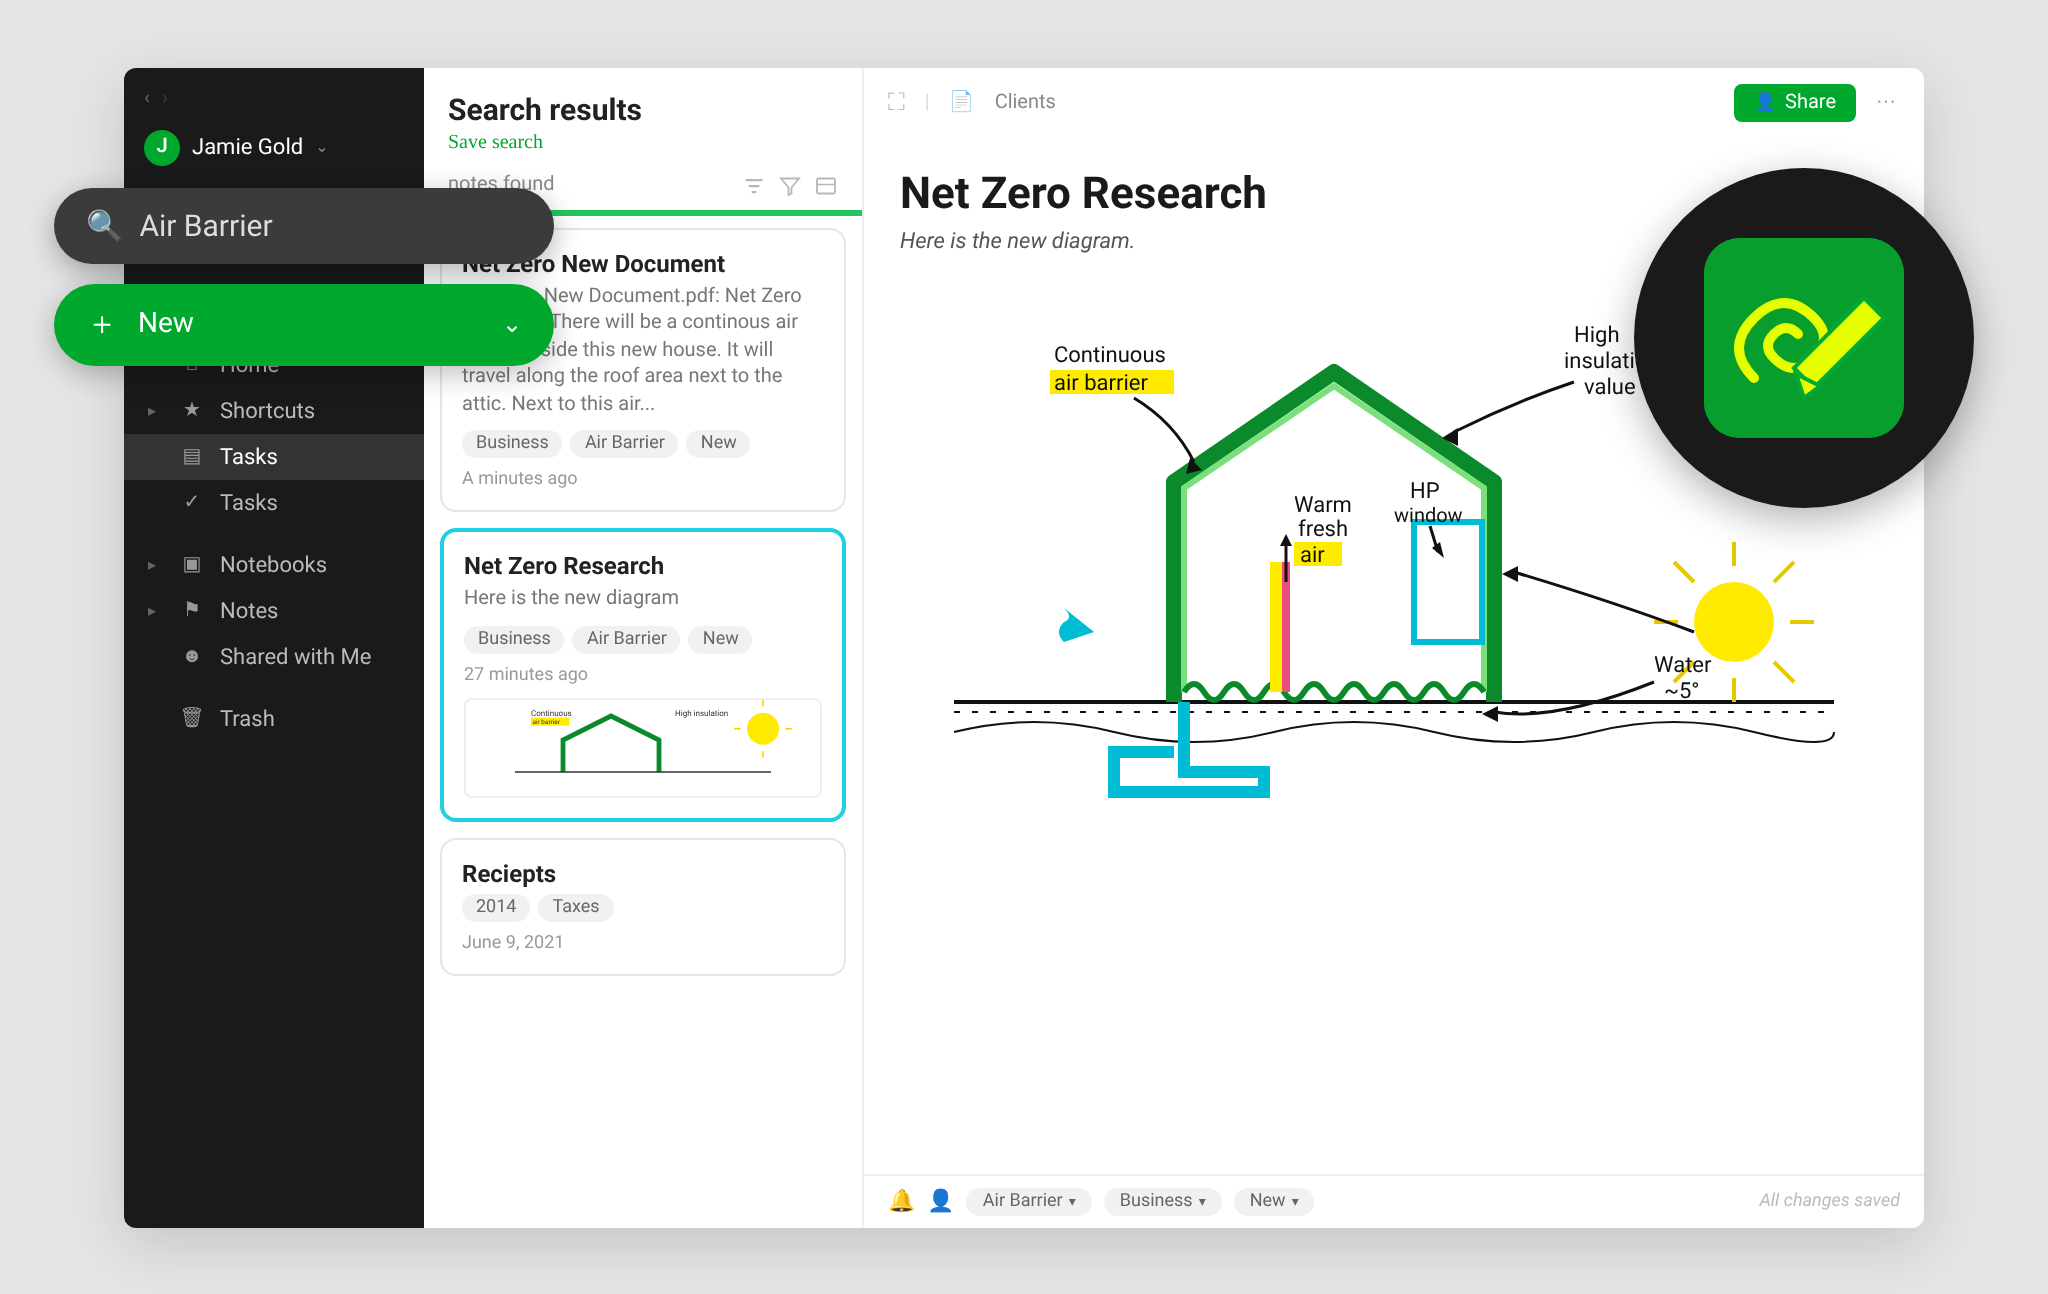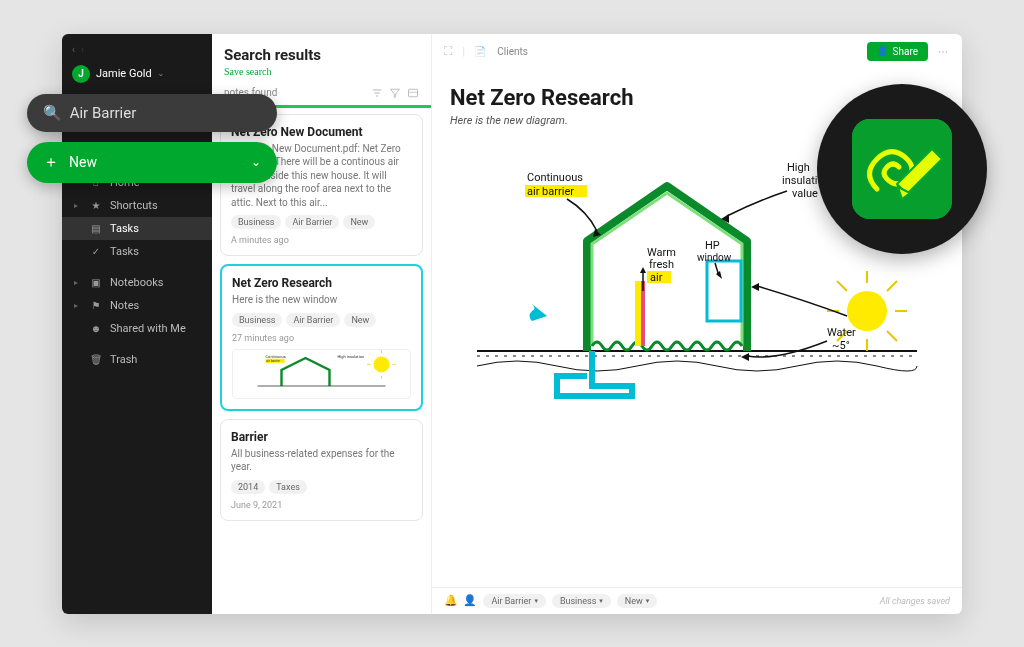--- a/index.html
+++ b/index.html
@@ -188,21 +188,21 @@
         <div class="tagrow">
           <span class="tag">Business</span>
           <span class="tag">Air Barrier</span>
           <span class="tag">New</span>
         </div>
         <div class="ts">A minutes ago</div>
       </div>
 
       <div class="card selected">
         <h4>Net Zero Research</h4>
-        <div class="snippet">Here is the new window</div>
+        <div class="snippet">Here is the new diagram</div>
         <div class="tagrow">
           <span class="tag">Business</span>
           <span class="tag">Air Barrier</span>
           <span class="tag">New</span>
         </div>
         <div class="ts">27 minutes ago</div>
         <div class="thumb thumb-house">
           <svg viewBox="0 0 200 60" width="100%" height="100%">
             <circle cx="175" cy="18" r="10" fill="#ffeb00"></circle>
             <g stroke="#fc0" stroke-width="1">
@@ -215,22 +215,21 @@
             <line x1="20" y1="45" x2="180" y2="45" stroke="#333" stroke-width="1"></line>
             <text x="30" y="10" font-size="5" fill="#333">Continuous</text>
             <rect x="30" y="11" width="24" height="5" fill="#ffeb00"></rect>
             <text x="31" y="15" font-size="4" fill="#333">air barrier</text>
             <text x="120" y="10" font-size="5" fill="#333">High insulation</text>
           </svg>
         </div>
       </div>
 
       <div class="card">
-        <h4>Barrier</h4>
-        <div class="snippet">All business-related expenses for the year.</div>
+        <h4>Reciepts</h4>
         <div class="tagrow">
           <span class="tag">2014</span>
           <span class="tag">Taxes</span>
         </div>
         <div class="ts">June 9, 2021</div>
       </div>
     </div>
   </div>
 
   <div class="editor">

